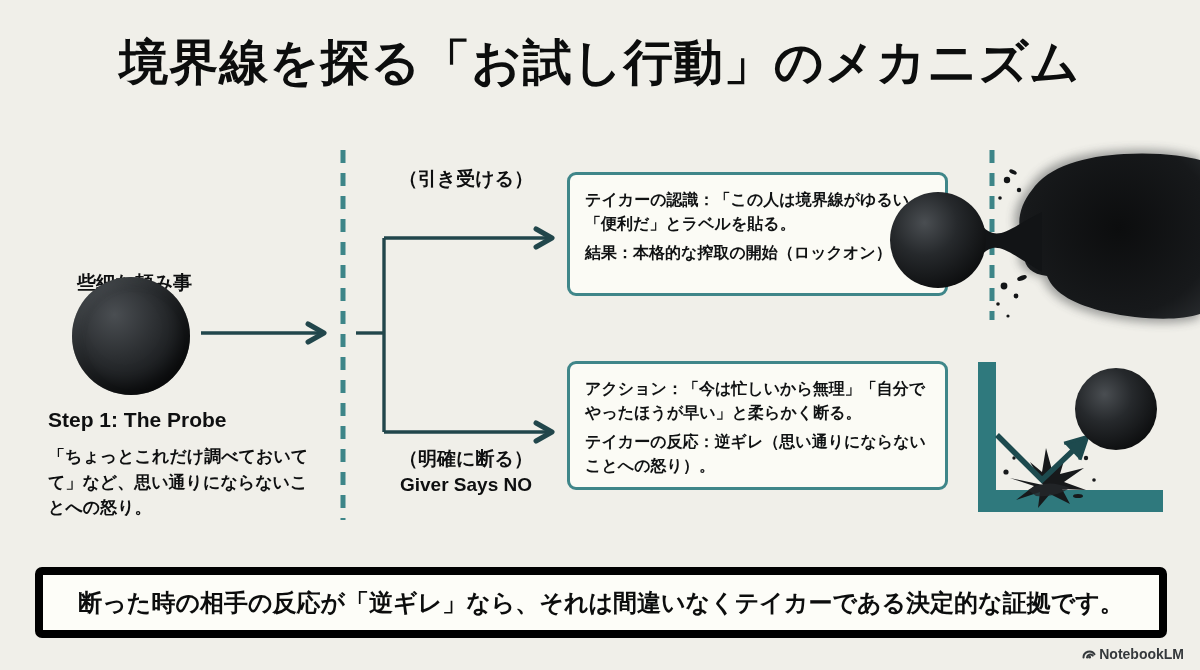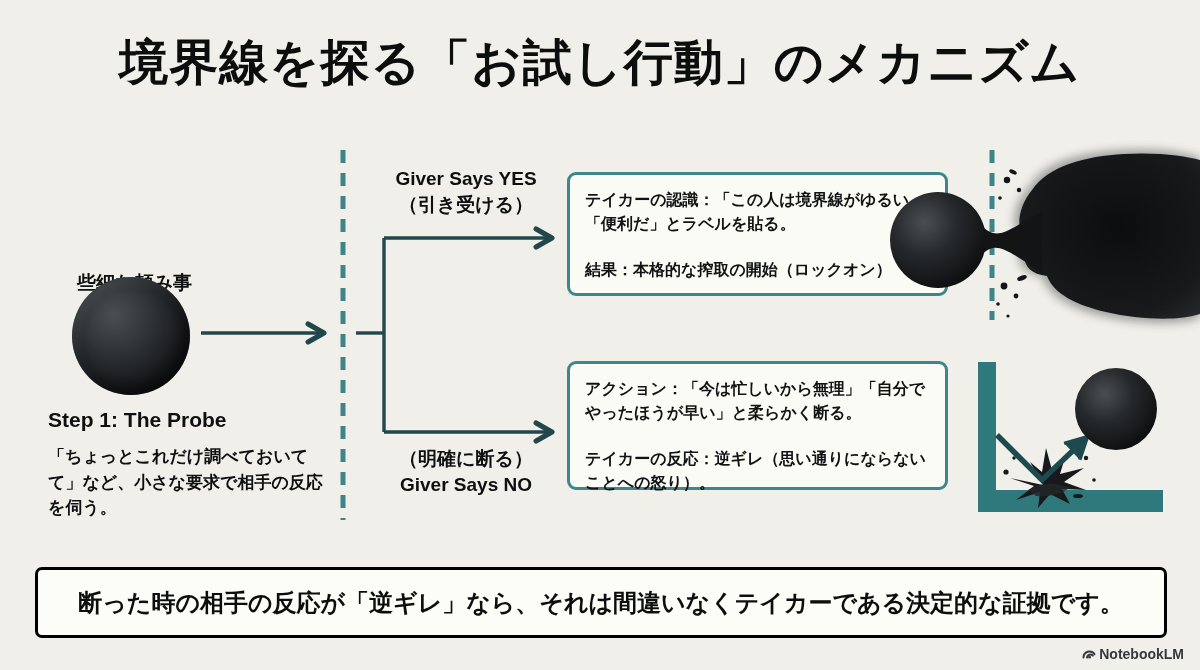--- a/index.html
+++ b/index.html
@@ -50,71 +50,70 @@
   
   .outcome-box {
     position: absolute; left: 567px; width: 381px;
     background: #fbfbf5;
     border: 3px solid #3f8689;
     border-radius: 9px;
     padding: 13px 15px;
     font-size: 16px; font-weight: 700; line-height: 1.5;
     color: #101213;
   }
-  .outcome-box p + p { margin-top: 22px; }
+  .outcome-box p + p { margin-top: 5px; }
   .box-yes { top: 172px; height: 124px; }
   .box-no  { top: 361px; height: 129px; }
   
   .layer { position: absolute; pointer-events: none; }
   
   .banner {
     position: absolute; left: 35px; top: 567px; width: 1132px; height: 71px;
     background: #fdfdf8;
-    border: 3px solid #000000;
+    border: 8px solid #000000;
     border-radius: 7px;
     display: flex; align-items: center; justify-content: center;
     font-size: 24px; font-weight: 800; color: #0c0d0d;
     text-align: center;
   }
   
   .brand {
     position: absolute; right: 16px; top: 646px;
     display: flex; align-items: center; gap: 2px;
     font-size: 14px; font-weight: 600; color: #35393c;
   }
 </style>
 </head>
 <body>
 
 <h1 class="title">境界線を探る「お試し行動」のメカニズム</h1>
 
 <div class="probe-label">些細な頼み事</div>
 <div class="sphere sphere-left"></div>
 <div class="step-title">Step 1: The Probe</div>
-<div class="step-desc">「ちょっとこれだけ調べておいてて」など、小さな要求で相手の反応を伺う。</div>
+<div class="step-desc">「ちょっとこれだけ調べておいてて」など、思い通りにならないことへの怒り。</div>
 
 <svg class="layer" style="left:0; top:0; width:1200px; height:670px;" viewBox="0 0 1200 670">
   <defs>
     <marker id="chev" viewBox="0 0 12 12" refX="8" refY="6" markerWidth="7" markerHeight="7" orient="auto-start-reverse">
       <path d="M2,1.5 L10,6 L2,10.5" fill="none" stroke="#21464b" stroke-width="2.6" stroke-linecap="round" stroke-linejoin="round"></path>
     </marker>
   </defs>
 
   <path d="M201,333 H320" fill="none" stroke="#21464b" stroke-width="3.4" marker-end="url(#chev)"></path>
 
   <path d="M343,150 V520" fill="none" stroke="#3d8588" stroke-width="5" stroke-dasharray="13 10"></path>
 
   <path d="M356,333 H384" fill="none" stroke="#21464b" stroke-width="3.4"></path>
   <path d="M384,238 V432" fill="none" stroke="#21464b" stroke-width="3.4"></path>
   <path d="M384,238 H548" fill="none" stroke="#21464b" stroke-width="3.4" marker-end="url(#chev)"></path>
   <path d="M384,432 H548" fill="none" stroke="#21464b" stroke-width="3.4" marker-end="url(#chev)"></path>
 </svg>
 
 <div class="branch-label branch-label-yes">
-  <div>Giver Says YES</div>
   <div>（引き受ける）</div>
 </div>
 <div class="branch-label branch-label-no">
   <div>（明確に断る）</div>
   <div>Giver Says NO</div>
 </div>
 
 <div class="outcome-box box-yes">
   <p>テイカーの認識：「この人は境界線がゆるい」「便利だ」とラベルを貼る。</p>
   <p>結果：本格的な搾取の開始（ロックオン）</p>

